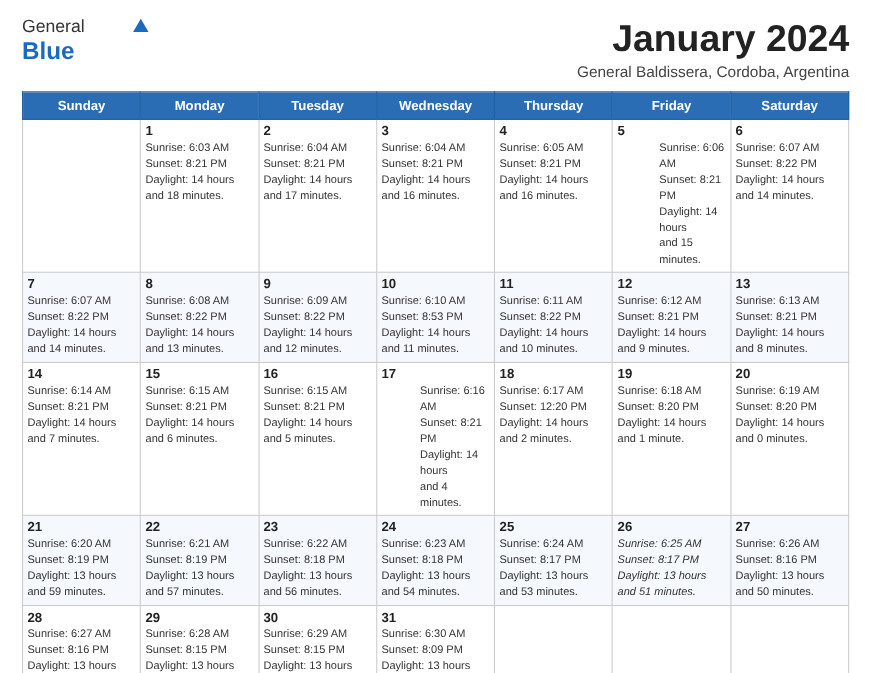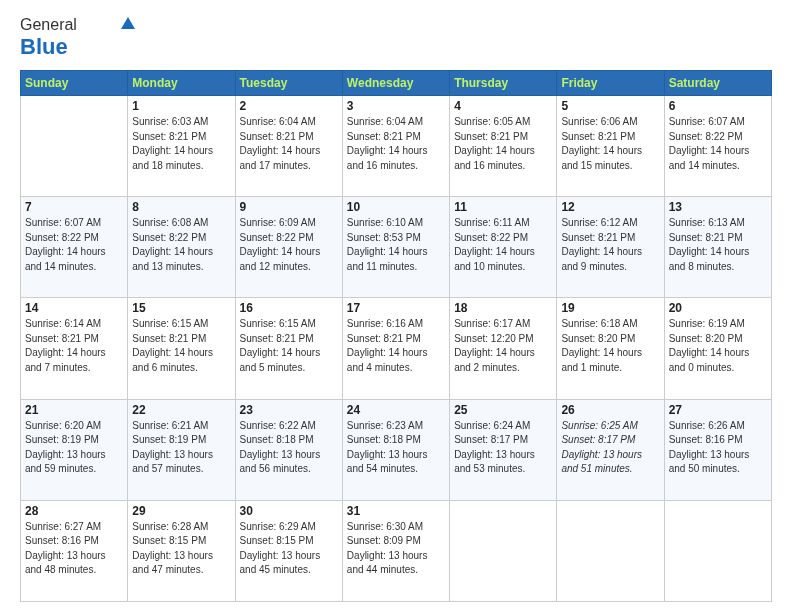--- a/index.html
+++ b/index.html
@@ -50,25 +50,25 @@
     }
     .calendar {
       flex: 1;
       border: 1px solid #ccc;
       border-collapse: collapse;
       width: 100%;
       table-layout: fixed;
     }
     .calendar th {
       background: #2a6db5;
-      color: #bef264;
+      color: #ffffff;
       font-size: 12px;
       font-weight: bold;
       padding: 5px 4px;
-      text-align: left;
+      text-align: center;
       border: 1px solid #2060a0;
     }
     .calendar td {
       vertical-align: top;
       border: 1px solid #ccc;
       padding: 3px 4px;
       font-size: 9.5px;
       color: #333;
       height: 82px;
     }
@@ -107,20 +107,22 @@
         <span class="logo-general">General</span>
         <svg width="18" height="18" viewBox="0 0 18 18" style="margin-left:2px;margin-top:-2px;">
           <polygon points="9,2 16,14 2,14" fill="#1a6bbf"></polygon>
         </svg>
       </div>
       <div class="logo-line">
         <span class="logo-blue" style="color:#1a6bbf;font-size:22px;font-weight:bold;">Blue</span>
       </div>
     </div>
     <div class="title-area">
+      <div class="month-title">January 2024</div>
+      <div class="subtitle">General Baldissera, Cordoba, Argentina</div>
     </div>
   </div>
 
   <table class="calendar">
     <thead>
       <tr>
         <th>Sunday</th>
         <th>Monday</th>
         <th>Tuesday</th>
         <th>Wednesday</th>
@@ -155,21 +157,21 @@
           </td>
           <td>
             <span class="day-number">4</span>
             <div class="day-info" style="white-space: pre-line;">Sunrise: 6:05 AM
 Sunset: 8:21 PM
 Daylight: 14 hours
 and 16 minutes.</div>
           </td>
           <td>
             <span class="day-number">5</span>
-            <div class="day-info" style="white-space: pre-line;">Sunrise: 6:06 AM
+            <div class="day-info" style="white-space: pre-line; margin-left: 38px;">Sunrise: 6:06 AM
 Sunset: 8:21 PM
 Daylight: 14 hours
 and 15 minutes.</div>
           </td>
           <td>
             <span class="day-number">6</span>
             <div class="day-info" style="white-space: pre-line;">Sunrise: 6:07 AM
 Sunset: 8:22 PM
 Daylight: 14 hours
 and 14 minutes.</div>
@@ -243,21 +245,21 @@
           </td>
           <td>
             <span class="day-number">16</span>
             <div class="day-info" style="white-space: pre-line;">Sunrise: 6:15 AM
 Sunset: 8:21 PM
 Daylight: 14 hours
 and 5 minutes.</div>
           </td>
           <td>
             <span class="day-number">17</span>
-            <div class="day-info" style="white-space: pre-line;">Sunrise: 6:16 AM
+            <div class="day-info" style="white-space: pre-line; margin-left: 35px;">Sunrise: 6:16 AM
 Sunset: 8:21 PM
 Daylight: 14 hours
 and 4 minutes.</div>
           </td>
           <td>
             <span class="day-number">18</span>
             <div class="day-info" style="white-space: pre-line;">Sunrise: 6:17 AM
 Sunset: 12:20 PM
 Daylight: 14 hours
 and 2 minutes.</div>

